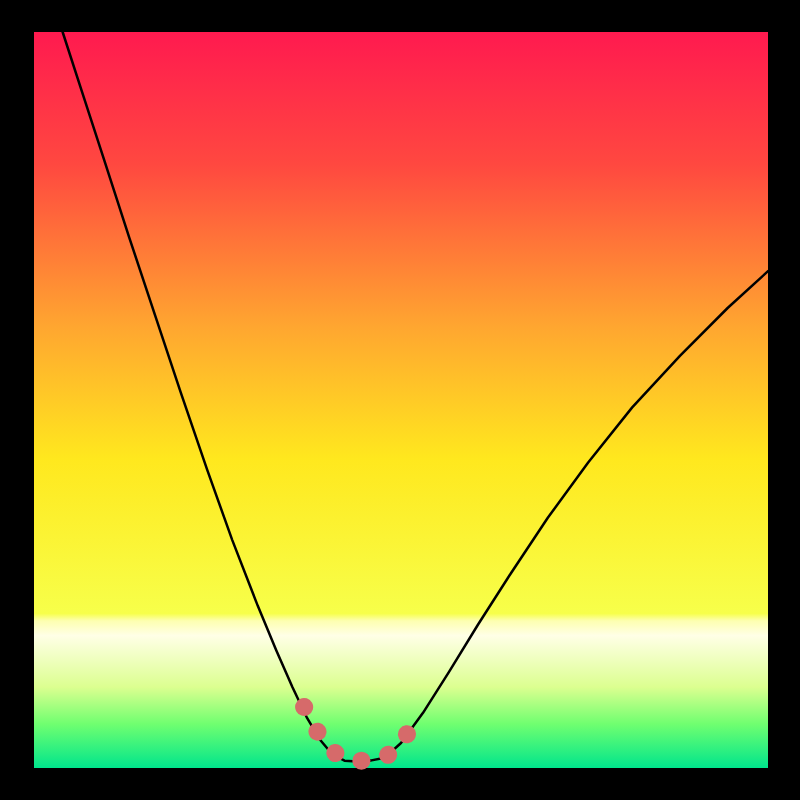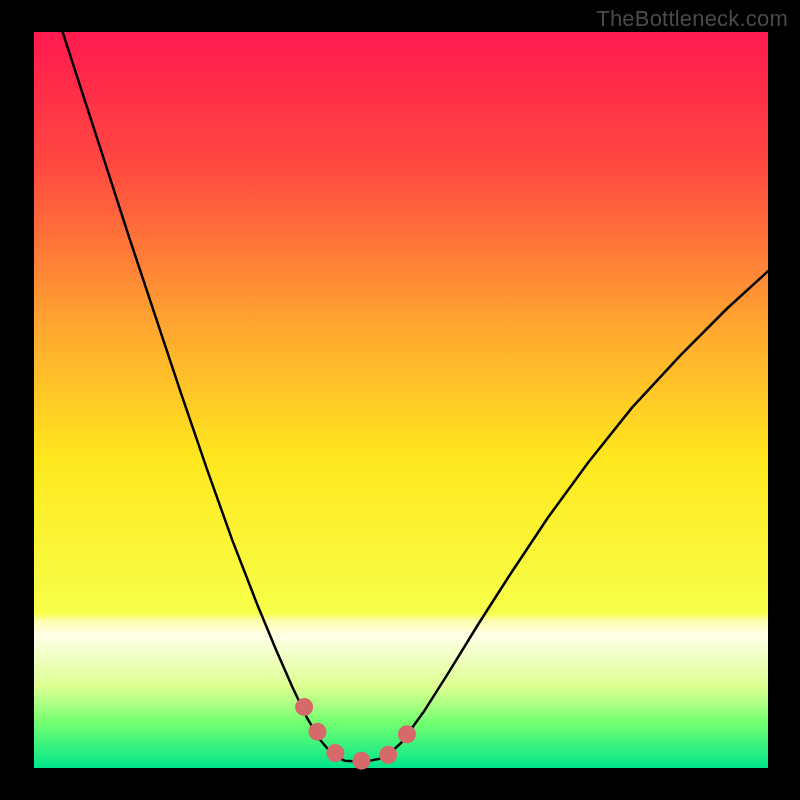--- a/index.html
+++ b/index.html
@@ -32,21 +32,20 @@
   svg {
     position: absolute;
     left: 0;
     top: 0;
   }
 </style>
 </head>
 <body>
 
 <div class="frame">
-  <div class="watermark">TheBottleneck.com</div>
   <svg id="chart-svg" width="800" height="800" viewBox="0 0 800 800">
       <defs>
         <linearGradient id="bg-grad" x1="0" y1="0" x2="0" y2="1">
           <stop offset="0%" stop-color="#ff1a4f"></stop>
           <stop offset="18%" stop-color="#ff4840"></stop>
           <stop offset="40%" stop-color="#ffa630"></stop>
           <stop offset="57.99999999999999%" stop-color="#ffe81e"></stop>
           <stop offset="79%" stop-color="#f7ff4a"></stop>
           <stop offset="80%" stop-color="#fdffb0"></stop>
           <stop offset="82%" stop-color="#ffffe6"></stop>

